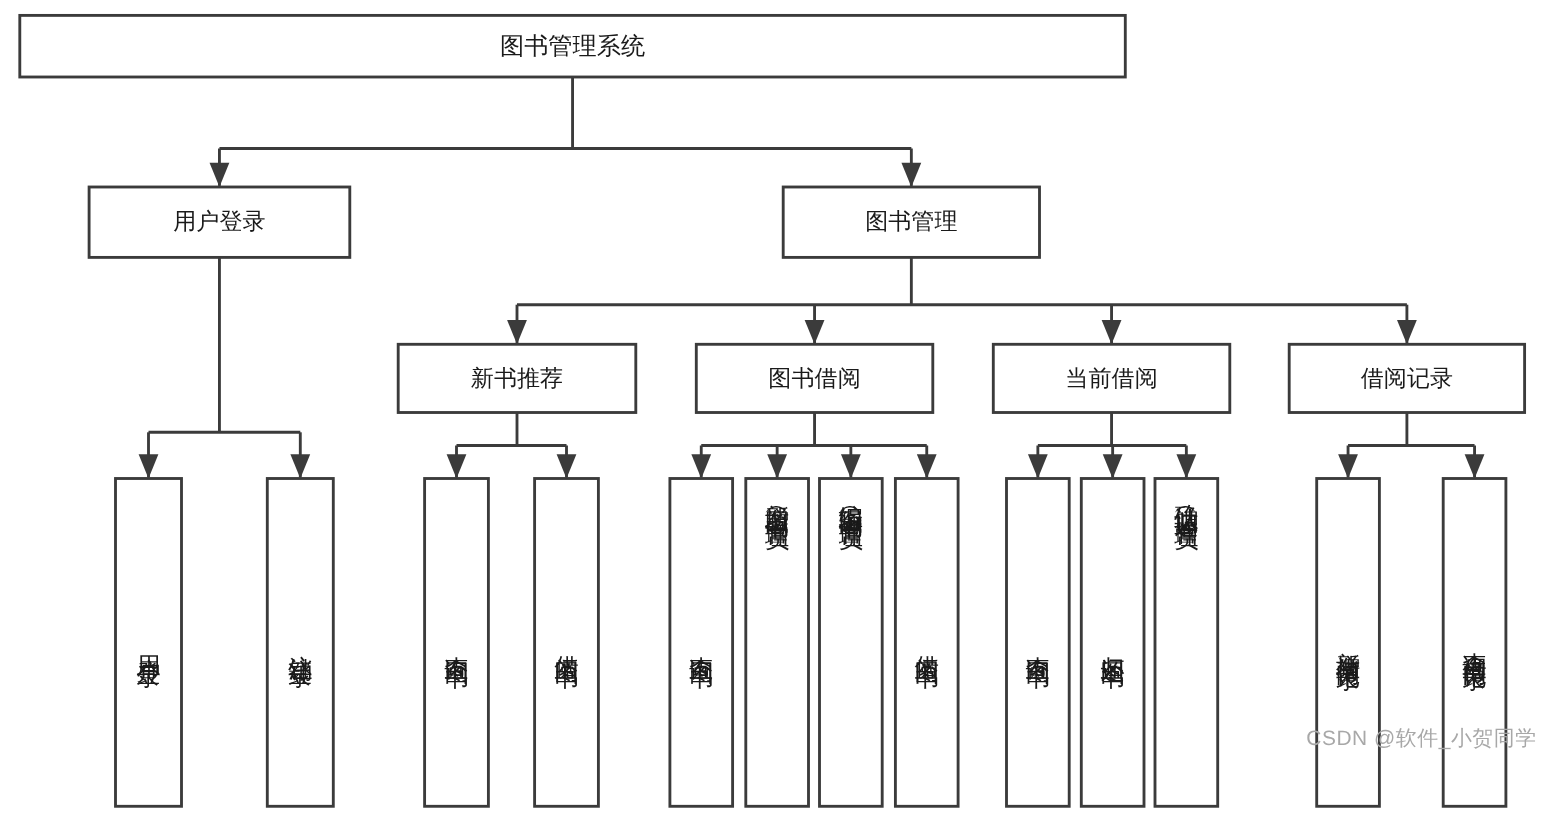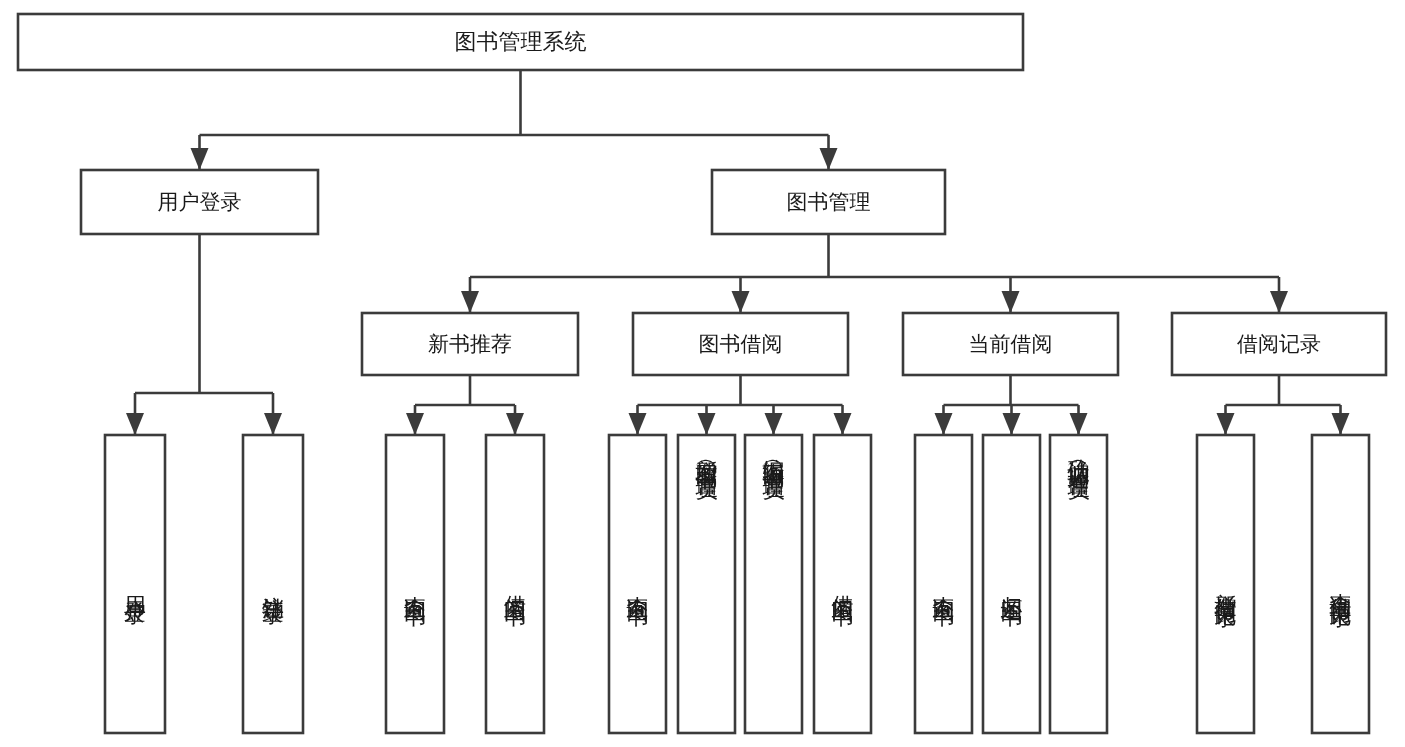--- a/index.html
+++ b/index.html
@@ -187,13 +187,14 @@
       <div class="vlabel top-aligned" style="left: 678px; top: 441px; width: 57px; height: 292px;">新增图书（管理员）</div>
       <div class="vlabel top-aligned" style="left: 745px; top: 441px; width: 57px; height: 292px;">编辑图书（管理员）</div>
       <div class="vlabel" style="left: 814px; top: 435px; width: 57px; height: 298px;">借阅图书</div>
       <div class="vlabel" style="left: 915px; top: 435px; width: 57px; height: 298px;">查询图书</div>
       <div class="vlabel" style="left: 983px; top: 435px; width: 57px; height: 298px;">归还图书</div>
       <div class="vlabel top-aligned" style="left: 1050px; top: 441px; width: 57px; height: 292px;">确认归还（管理员）</div>
       <div class="vlabel" style="left: 1197px; top: 435px; width: 57px; height: 298px;">新增借阅记录</div>
       <div class="vlabel" style="left: 1312px; top: 435px; width: 57px; height: 298px;">查询借阅记录</div>
     </div>
 
+  <div id="watermark">CSDN @软件_小贺同学</div>
 </div>
 
 </body></html>

